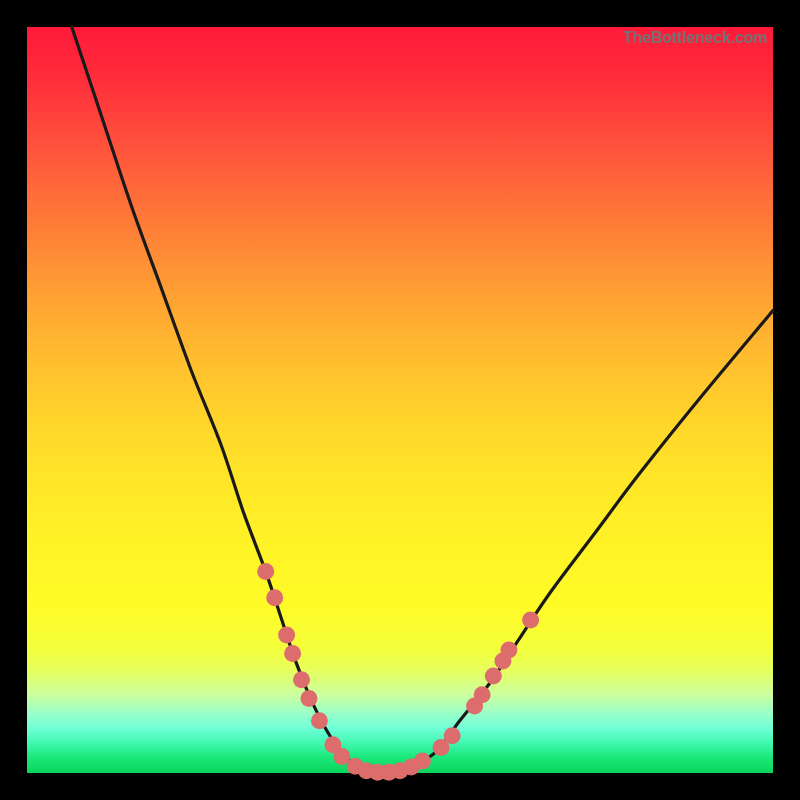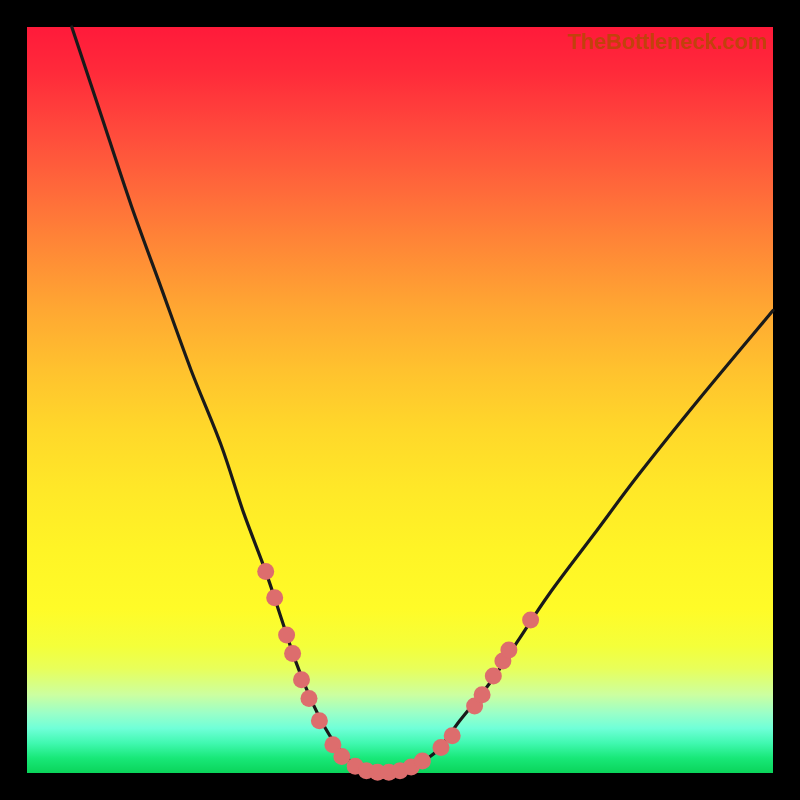--- a/index.html
+++ b/index.html
@@ -44,23 +44,23 @@
       #40f8b0 96%,
       #18e878 98%,
       #0ad45a 100%);
   }
   .watermark {
     position: absolute;
     top: 27px;
     right: 27px;
     padding: 2px 6px 4px 6px;
     font-family: Arial, Helvetica, sans-serif;
-    font-size: 22px;
+    font-size: 16px;
     font-weight: 600;
-    color: #c2410c;
+    color: #737373;
     background: rgba(255,255,255,0);
     letter-spacing: -0.2px;
   }
   svg.curve {
     position: absolute;
     top: 27px;
     left: 27px;
     width: 746px;
     height: 746px;
     overflow: visible;

